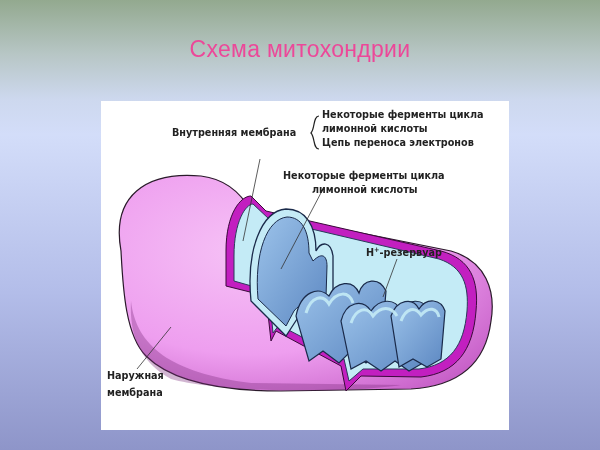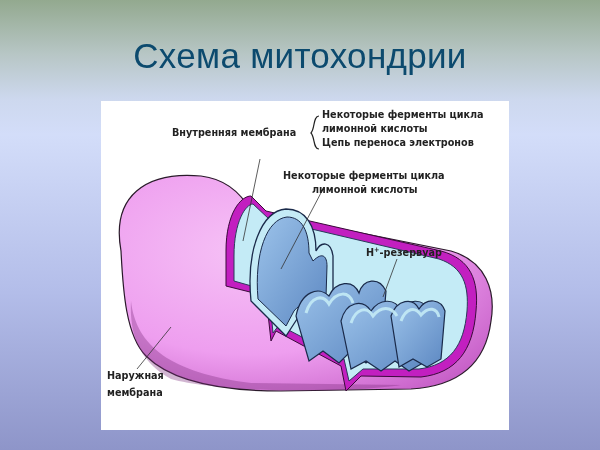--- a/index.html
+++ b/index.html
@@ -3,21 +3,21 @@
 <meta charset="utf-8">
 <style>
   html, body { margin: 0; padding: 0; }
   body {
     width: 600px; height: 450px; overflow: hidden; position: relative;
     background: linear-gradient(to bottom, #93a98f 0%, #b7c6c5 12%, #cdd8ee 22%, #d3ddf9 30%, #b3bde9 65%, #8e95c9 100%);
     font-family: "Liberation Sans", sans-serif;
   }
   .slide-title {
     position: absolute; left: 0; top: 36px; width: 600px; text-align: center;
-    font-size: 35px; color: #0c4a6e; font-family: "Liberation Sans", sans-serif;
+    font-size: 23px; color: #ec4899; font-family: "Liberation Sans", sans-serif;
     letter-spacing: 0.3px;
   }
   .figure {
     position: absolute; left: 101px; top: 101px; width: 408px; height: 329px;
     background: #ffffff;
   }
   .figure svg { position: absolute; left: 0; top: 0; }
   .lbl {
     position: absolute; font-size: 10.5px; color: #222; font-weight: bold;
     font-family: "DejaVu Sans", sans-serif; white-space: nowrap; line-height: 13px;

